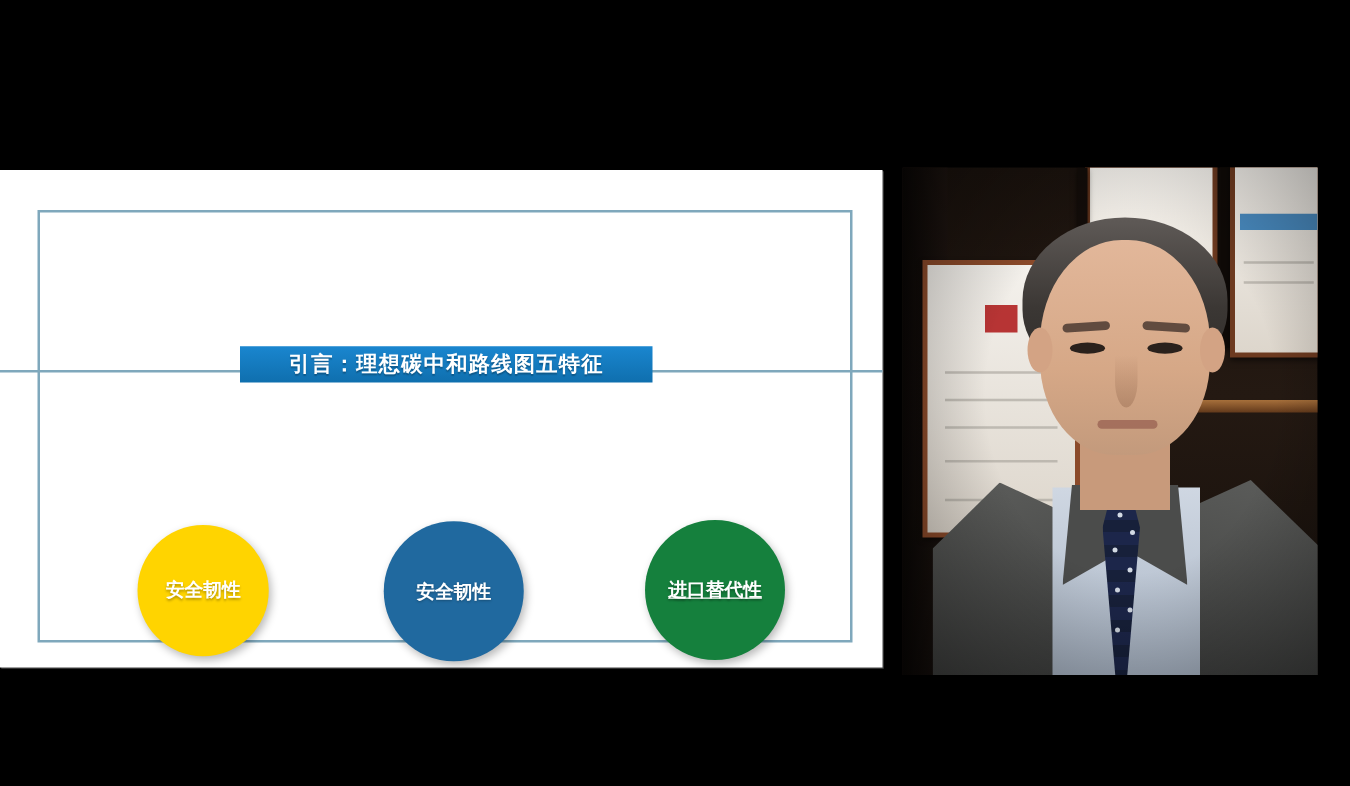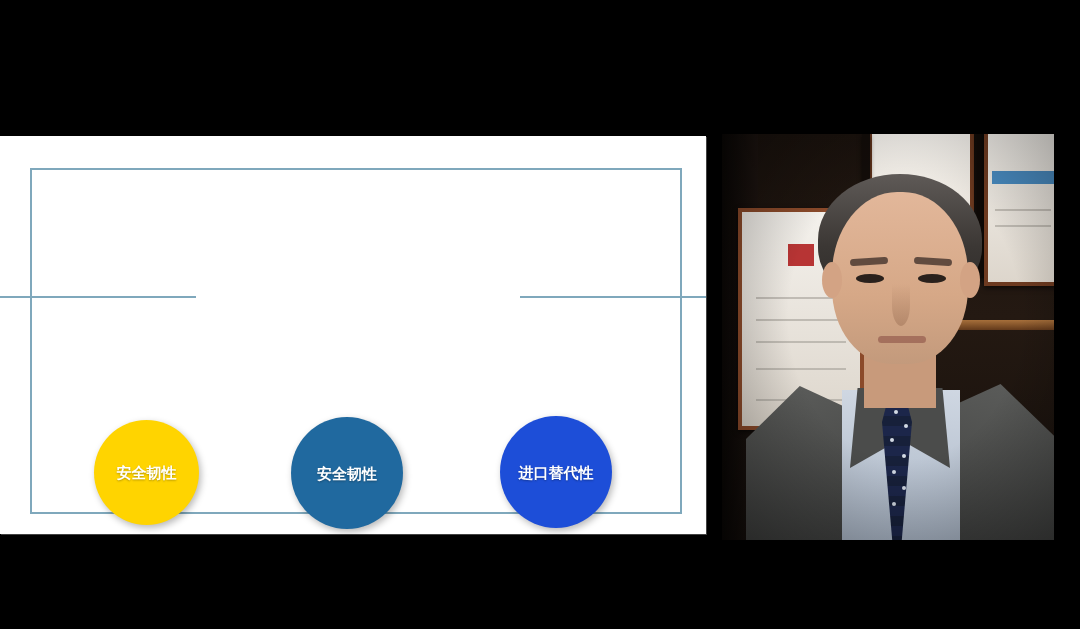--- a/index.html
+++ b/index.html
@@ -32,37 +32,37 @@
     background:linear-gradient(180deg,#1a86cf 0%,#0f6fae 100%);
     display:flex;align-items:center;justify-content:center;
   }
   #title-banner .ttxt{
     color:#ffffff;font-size:17px;font-weight:bold;letter-spacing:1px;
     white-space:nowrap;line-height:1;
     text-shadow:0 1px 1px rgba(0,0,0,.25);
   }
 
   
-  #circles{position:absolute;left:0;top:0;width:706px;height:398px;}
+  #circles{position:absolute;left:16px;top:0;width:706px;height:398px;}
   .circle{
     position:absolute;border-radius:50%;
     display:flex;align-items:center;justify-content:center;
     text-align:center;color:#fff;font-weight:bold;
     box-shadow:2px 3px 7px rgba(0,0,0,.28);
   }
   .circle .lbl{
     font-size:15px;line-height:19px;white-space:pre-line;
     text-shadow:0 1px 2px rgba(0,0,0,.30);
     padding:0 4px;
   }
   .c1{width:105px;height:105px;left:94px;top:284px;background:#FFD400;z-index:5;}
   .c2{width:106px;height:106px;left:192px;top:283px;background:#7DEDFB;z-index:4;}
   .c3{width:112px;height:112px;left:291px;top:281px;background:#20699F;z-index:3;}
   .c4{width:110px;height:110px;left:397px;top:281px;background:#08B94F;z-index:2;}
-  .c5{width:112px;height:112px;left:500px;top:280px;background:#1d4ed8;z-index:1;}
+  .c5{width:112px;height:112px;left:500px;top:280px;background:#15803d;z-index:1;text-decoration:underline;}
 
   
   #video{
     position:absolute;left:722px;top:134px;width:332px;height:406px;
     overflow:hidden;background:#0b0705;
   }
   
   .wall{position:absolute;left:0;top:0;width:100%;height:100%;
     background:linear-gradient(180deg,#1a120d 0%,#241912 45%,#150f0b 100%);}
   
@@ -129,20 +129,23 @@
 
 <div id="stage">
 
   <div id="slide">
 
     <div id="slide-inner-frame"></div>
 
     <div id="title-rule-left"></div>
     <div id="title-rule-right"></div>
 
+    <div id="title-banner">
+      <span class="ttxt">引言：理想碳中和路线图五特征</span>
+    </div>
 
     <div id="circles">
       <div class="circle c1">
         <span class="lbl">安全韧性</span>
       </div>
       <div class="circle c3">
         <span class="lbl">安全韧性</span>
       </div>
       <div class="circle c5">
         <span class="lbl">进口替代性</span>

